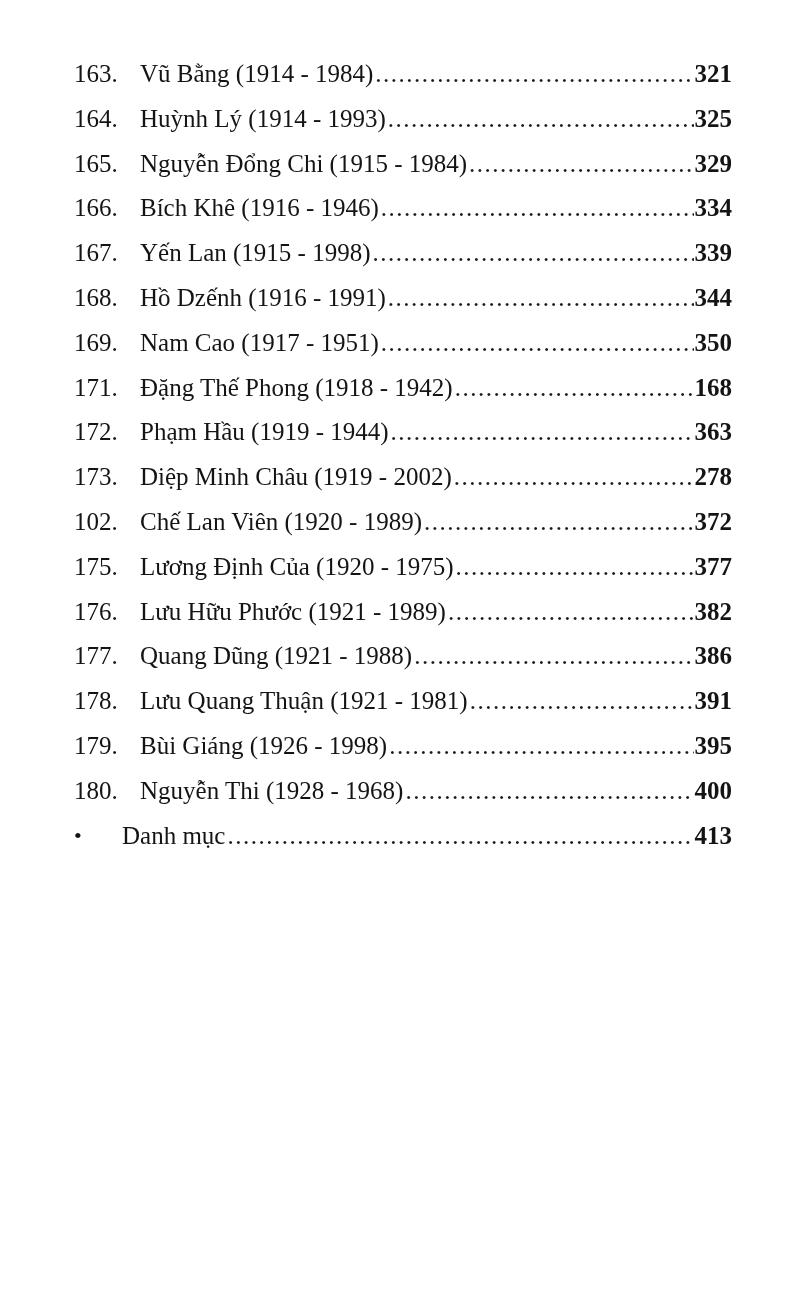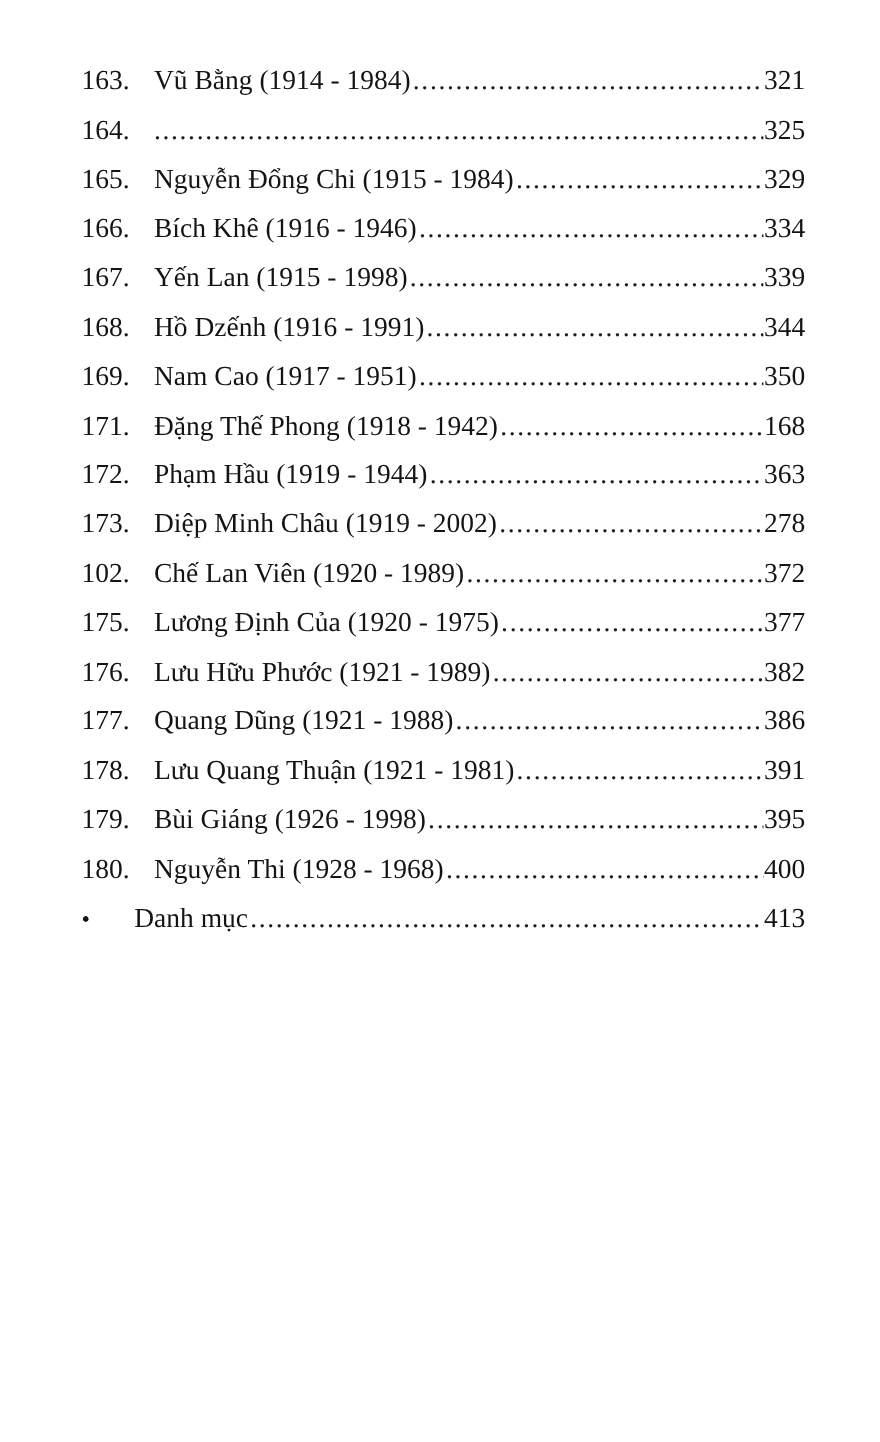--- a/index.html
+++ b/index.html
@@ -51,35 +51,37 @@
   }
   .leader::after {
     content: "................................................................................................................................";
     letter-spacing: 1.5px;
     color: #1a1a1a;
   }
   .pg {
     flex: 0 0 auto;
     text-align: right;
     padding-left: 1px;
+    font-weight: bold;
   }
 </style>
 </head>
 <body>
 
 <div class="page">
   <div class="toc-list" id="toc-list">
       <div class="row">
     <span class="num">163.</span>
     <span class="title">Vũ Bằng (1914 - 1984)</span>
     <span class="leader"></span>
     <span class="pg">321</span>
   </div>
       <div class="row">
     <span class="num">164.</span>
+    <span class="title">Huỳnh Lý (1914 - 1993) </span>
     <span class="leader"></span>
     <span class="pg">325</span>
   </div>
       <div class="row">
     <span class="num">165.</span>
     <span class="title">Nguyễn Đổng Chi (1915 - 1984)</span>
     <span class="leader"></span>
     <span class="pg">329</span>
   </div>
       <div class="row">

